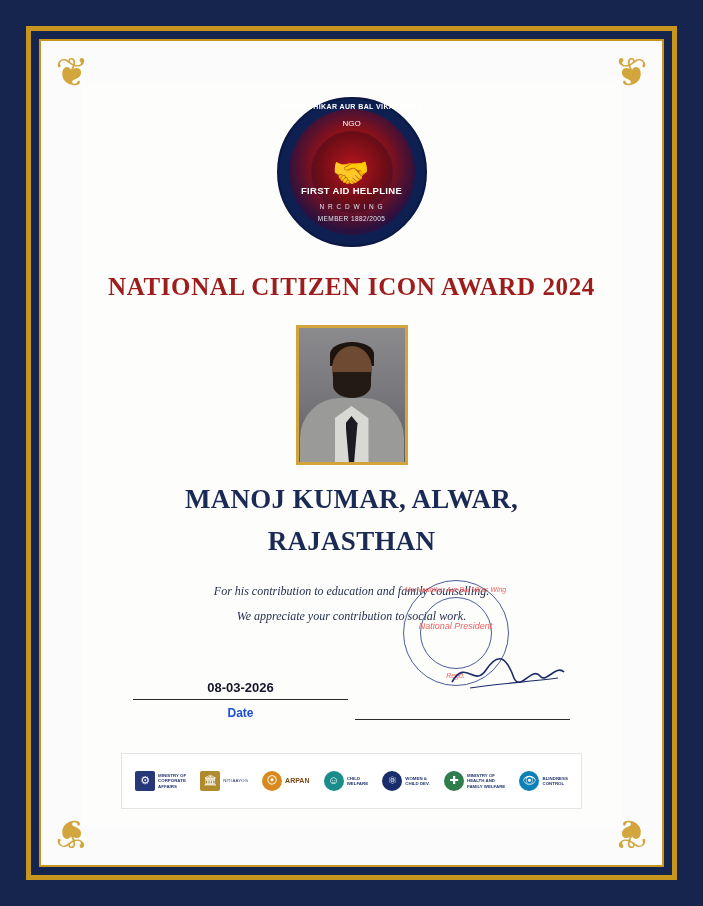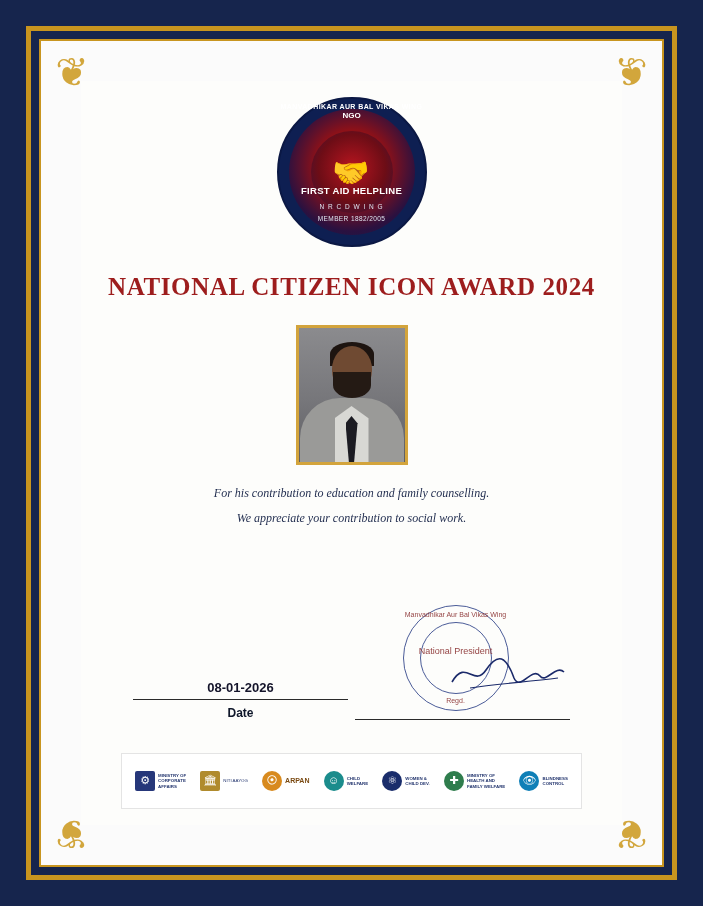--- a/index.html
+++ b/index.html
@@ -115,21 +115,21 @@
   .logo-top-text, .logo-bottom-text {
     position: absolute;
     left: 0; right: 0;
     text-align: center;
     color: #ffffff;
     font-family: "Liberation Sans", sans-serif;
     font-weight: bold;
     letter-spacing: .4px;
   }
   .logo-top-text { top: 6px; font-size: 7px; }
-  .logo-ngo { position: absolute; left:0; right:0; top: 14px; text-align:center; color:#ffffff; font-size: 8px; font-family: "Liberation Sans", sans-serif; font-weight: bold;}
+  .logo-ngo { position: absolute; left:0; right:0; top: 22px; text-align:center; color:#ffffff; font-size: 8px; font-family: "Liberation Sans", sans-serif; font-weight: normal;}
   .logo-band {
     position: absolute;
     left: 10px; right: 10px;
     top: 88px;
     text-align: center;
     color: #ffffff;
     font-size: 9.5px;
     font-family: "Liberation Sans", sans-serif;
     font-weight: bold;
     letter-spacing: .3px;
@@ -270,33 +270,34 @@
   }
   .sign-line {
     border-top: 1px solid #2a2a2a;
     height: 0;
   }
   .sign-label {
     margin-top: 6px;
     font-family: "Liberation Sans", sans-serif;
     font-size: 12px;
     font-weight: bold;
-    color: #0f172a;
+    color: #1d4ed8;
   }
   .stamp {
     position: absolute;
     left: 50%;
     margin-left: -60px;
-    bottom: 9px;
+    bottom: 34px;
     width: 104px;
     height: 104px;
     border-radius: 50%;
     border: 1.5px solid #2b3f86;
-    color: #7f1d1d;
+    color: #ef4444;
     opacity: .85;
+    font-style: italic;
   }
   .stamp-inner {
     position: absolute;
     inset: 16px;
     border-radius: 50%;
     border: 1px solid #2b3f86;
   }
   .stamp-top {
     position: absolute;
     left: 0; right: 0; top: 5px;
@@ -405,31 +406,32 @@
           <div class="photo-frame">
             <div class="photo-bg"></div>
             <div class="photo-body"></div>
             <div class="photo-shirt"></div>
             <div class="photo-tie"></div>
             <div class="photo-hair"></div>
             <div class="photo-head"></div>
             <div class="photo-beard"></div>
           </div>
 
+          <div class="recipient">MANOJ KUMAR, ALWAR, RAJASTHAN</div>
 
           <div class="citation">
             <div>For his contribution to education and family counselling.</div>
             <div>We appreciate your contribution to social work.</div>
           </div>
 
         </div>
 
         <div class="sign-row">
           <div class="sign-block">
-            <div class="sign-value">08-01-2026</div>
+            <div class="sign-value">08-03-2026</div>
             <div class="sign-line"></div>
             <div class="sign-label">Date</div>
           </div>
 
           <div class="sign-block">
             <div class="stamp">
               <div class="stamp-inner"></div>
               <div class="stamp-top">Manvadhikar Aur Bal Vikas Wing</div>
               <div class="stamp-mid">National President</div>
               <div class="stamp-bottom">Regd.</div>

